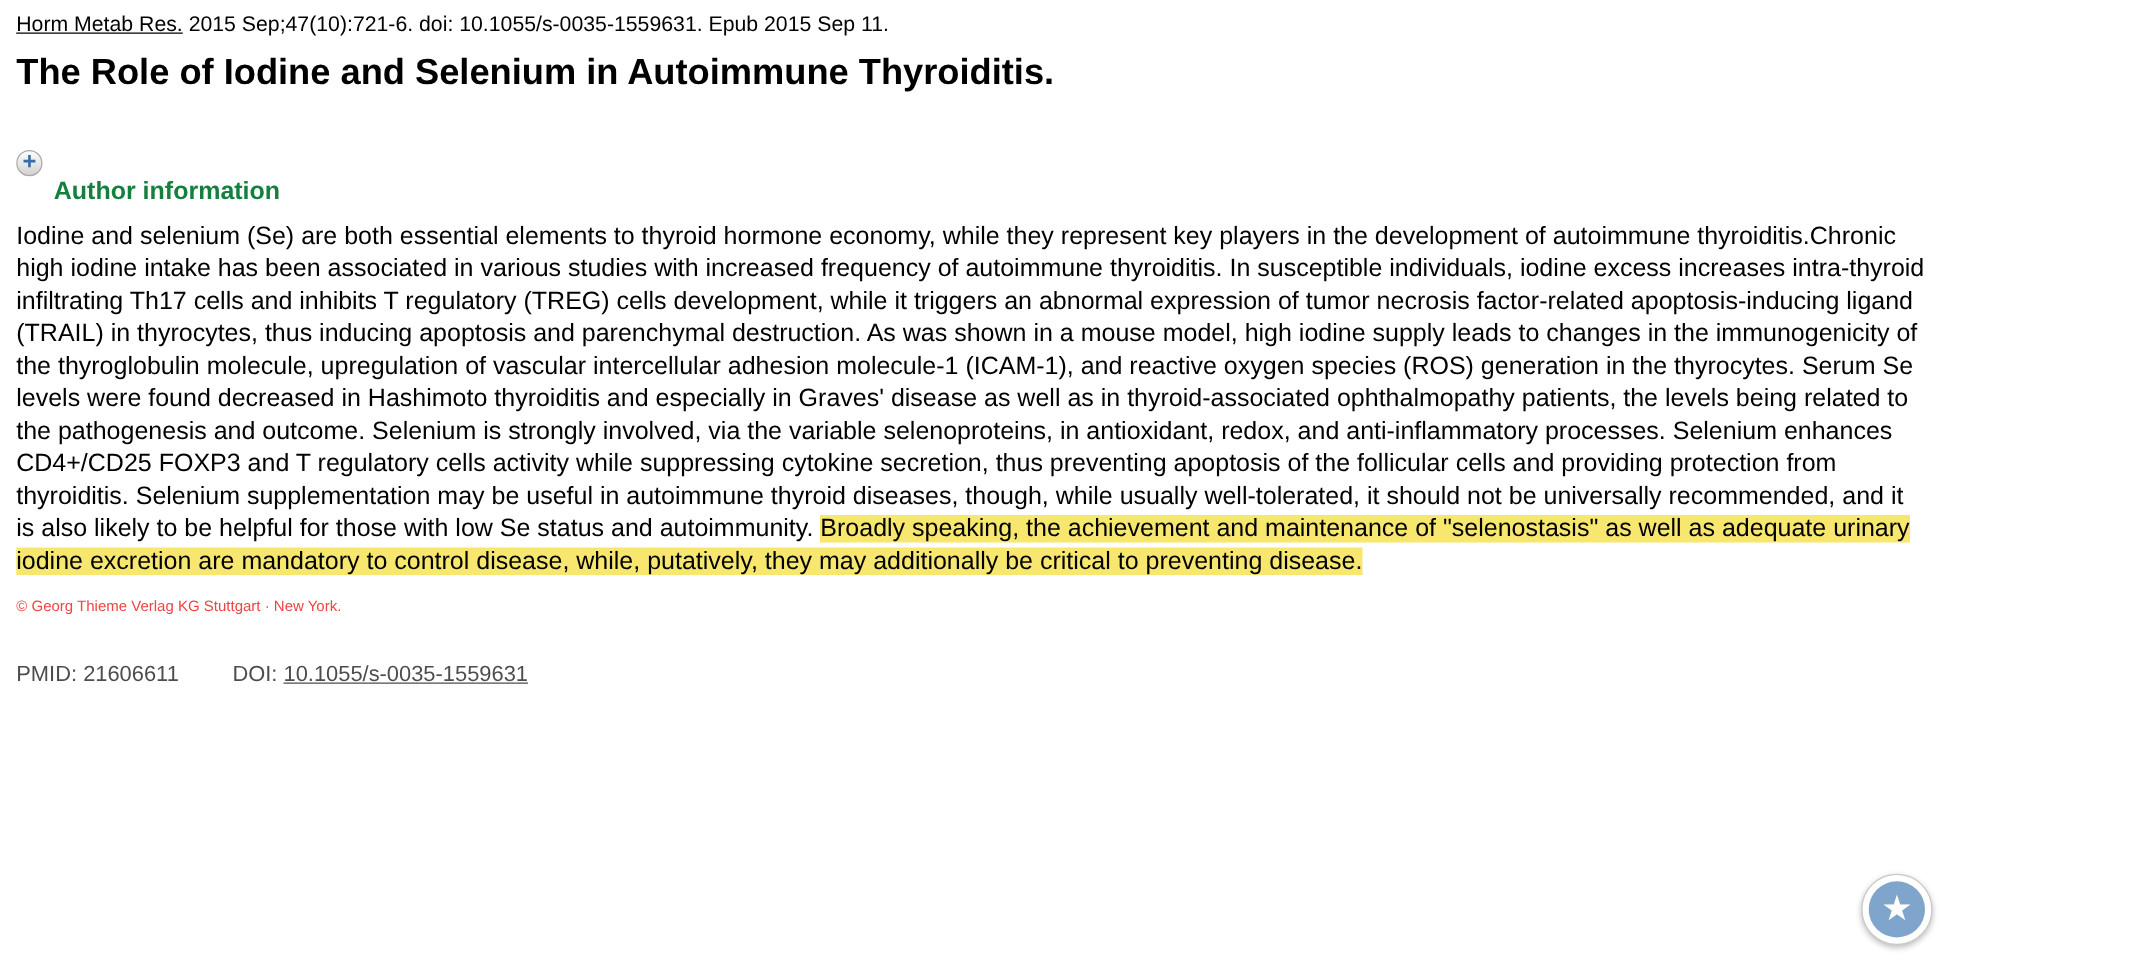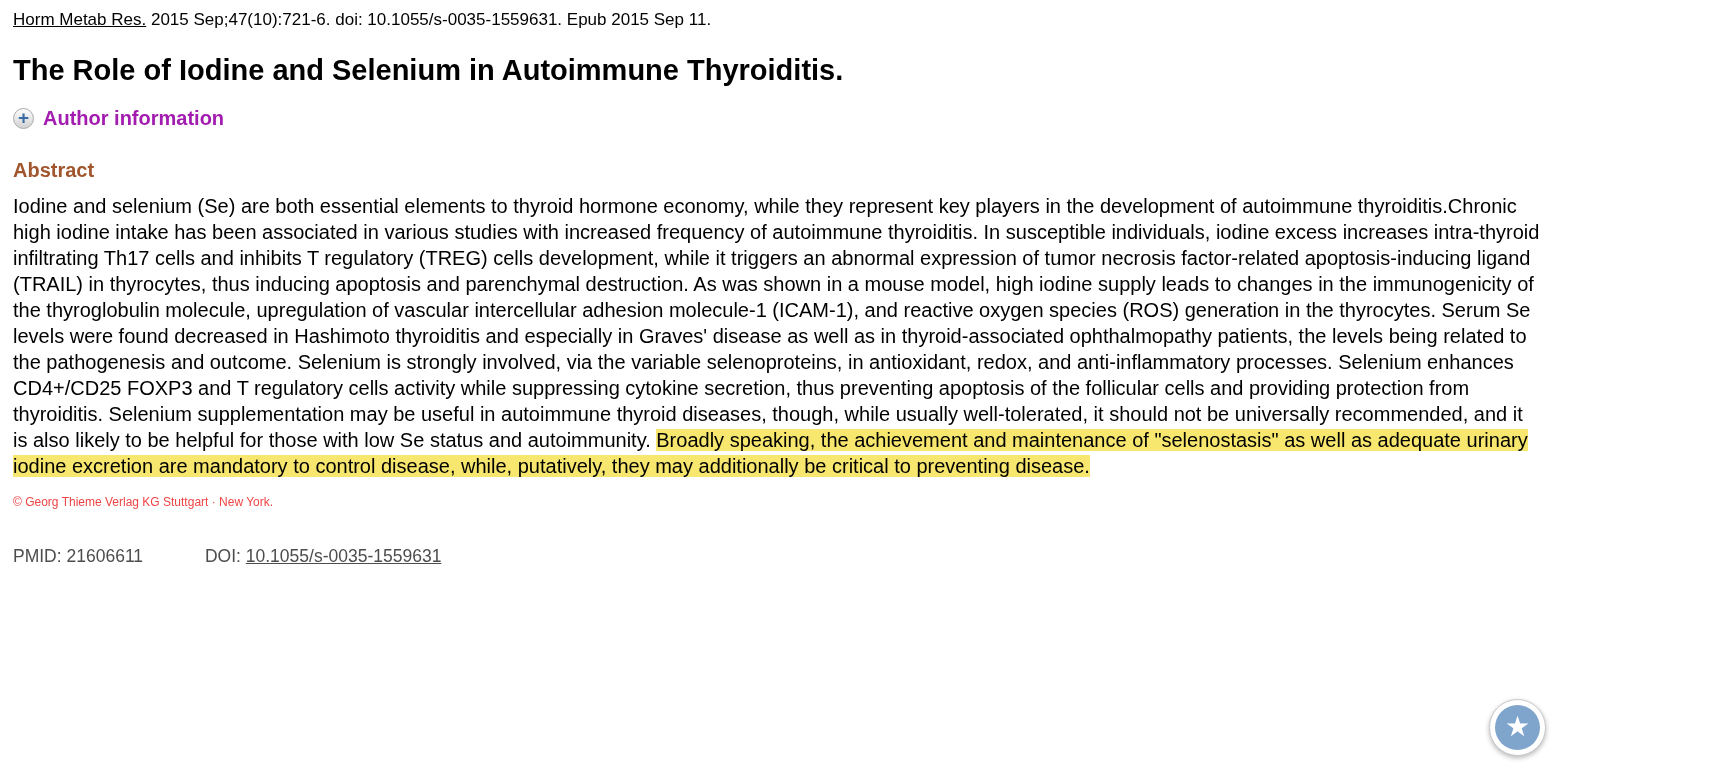--- a/index.html
+++ b/index.html
@@ -10,21 +10,21 @@
     position: relative;
   }
   .page { padding: 10px 0 0 13px; width: 1540px; }
 
   
   .citation { font-size: 17px; line-height: 20px; color: #000; }
   .citation a { color: #000; text-decoration: underline; cursor: pointer; text-align: right; }
 
   
   .title {
-    margin-top: 24px;
+    margin-top: 12px;
     font-size: 29px;
     font-weight: bold;
     line-height: 33px;
     color: #000;
   }
 
   
   .authors { margin-top: 21px; font-size: 17px; color: #000; }
   .authors a { color: #000; text-decoration: underline; cursor: pointer; }
   .authors sup { font-size: 12px; vertical-align: super; line-height: 0; }
@@ -40,21 +40,22 @@
     font-size: 19px;
     font-weight: bold;
     line-height: 18px;
     text-align: center;
     display: inline-block;
   }
   .author-info .label {
     margin-left: 9px;
     font-size: 20px;
     font-weight: bold;
-    color: #a21caf;
+    color: #15803d;
+    margin-top: 47px;
   }
 
   
   .abstract-heading {
     margin-top: 29px;
     font-size: 20px;
     font-weight: bold;
     color: #a0552d;
   }
   .abstract-body {
@@ -64,21 +65,21 @@
     color: #000;
     width: 1527px;
   }
   .hl { background: #f7e76e; }
 
   
   .copyright { margin-top: 16px; font-size: 12px; color: #ef4444; }
 
   
   .ids { margin-top: 37px; font-size: 17.5px; color: #4d4d4d; }
-  .ids .doi-group { margin-left: 57px; }
+  .ids .doi-group { margin-left: 38px; }
   .ids a { color: #4d4d4d; text-decoration: underline; cursor: pointer; }
 
   
   .star-button {
     position: absolute;
     left: 1489px;
     top: 699px;
     width: 57px; height: 57px;
     border-radius: 50%;
     background: #ffffff;
@@ -110,21 +111,20 @@
   </div>
 
   <h1 class="title">The Role of Iodine and Selenium in Autoimmune Thyroiditis.</h1>
 
 
   <div class="author-info">
     <span class="plus-btn">+</span>
     <span class="label">Author information</span>
   </div>
 
-  <h2 class="abstract-heading">Abstract</h2>
 
   <p class="abstract-body"><span>Iodine and selenium (Se) are both essential elements to thyroid hormone economy, while they represent key players in the development of autoimmune thyroiditis.Chronic high iodine intake has been associated in various studies with increased frequency of autoimmune thyroiditis. In susceptible individuals, iodine excess increases intra-thyroid infiltrating Th17 cells and inhibits T regulatory (TREG) cells development, while it triggers an abnormal expression of tumor necrosis factor-related apoptosis-inducing ligand (TRAIL) in thyrocytes, thus inducing apoptosis and parenchymal destruction. As was shown in a mouse model, high iodine supply leads to changes in the immunogenicity of the thyroglobulin molecule, upregulation of vascular intercellular adhesion molecule-1 (ICAM-1), and reactive oxygen species (ROS) generation in the thyrocytes. Serum Se levels were found decreased in Hashimoto thyroiditis and especially in Graves' disease as well as in thyroid-associated ophthalmopathy patients, the levels being related to the pathogenesis and outcome. Selenium is strongly involved, via the variable selenoproteins, in antioxidant, redox, and anti-inflammatory processes. Selenium enhances CD4+/CD25 FOXP3 and T regulatory cells activity while suppressing cytokine secretion, thus preventing apoptosis of the follicular cells and providing protection from thyroiditis. Selenium supplementation may be useful in autoimmune thyroid diseases, though, while usually well-tolerated, it should not be universally recommended, and it is also likely to be helpful for those with low Se status and autoimmunity. </span><span class="hl">Broadly speaking, the achievement and maintenance of "selenostasis" as well as adequate urinary iodine excretion are mandatory to control disease, while, putatively, they may additionally be critical to preventing disease.</span></p>
 
   <div class="copyright">© Georg Thieme Verlag KG Stuttgart · New York.</div>
 
   <div class="ids">
     <span>PMID:</span>
     <span>21606611</span>
     <span class="doi-group">
       <span>DOI:</span>

